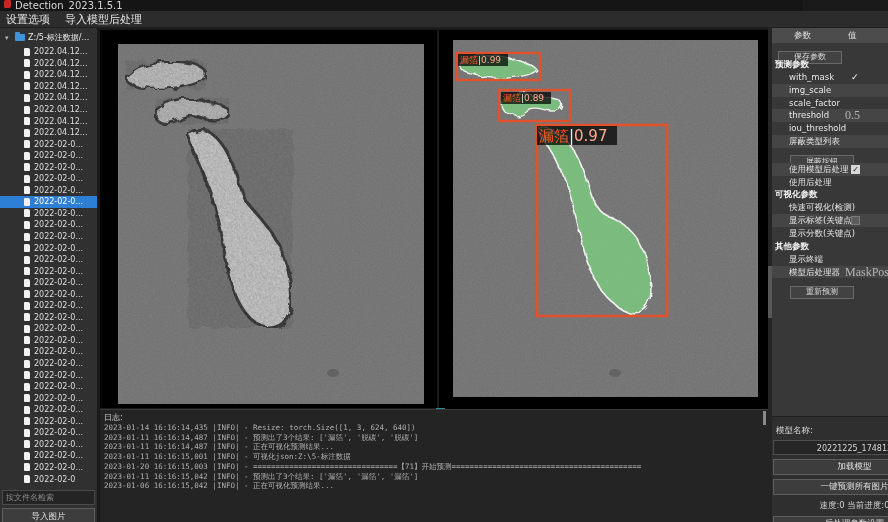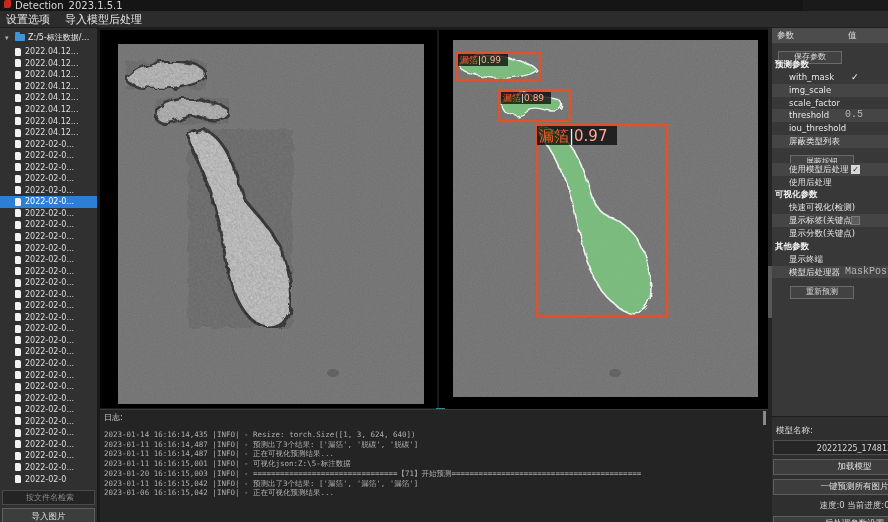--- a/index.html
+++ b/index.html
@@ -19,63 +19,63 @@
   .menu-item{cursor:default}
 
   
   .sidebar{position:absolute;left:0;top:28px;width:97px;height:494px;background:#303030;overflow:hidden}
   .tree-root{display:flex;align-items:center;height:15px;padding-left:5px;gap:3px;
     color:#ececec;font-size:8px;margin-top:2px;white-space:nowrap}
   .chev{color:#b5b5b5;font-size:7px;width:7px}
   .folder-icon{width:10px;height:7px;background:#3f93d8;border-radius:1px;position:relative;flex:0 0 auto}
   .folder-icon:before{content:"";position:absolute;left:0;top:-2px;width:5px;height:2px;background:#3f93d8;border-radius:1px 1px 0 0}
   #file-list{margin-top:1px}
-  .file-row{display:flex;align-items:center;height:11.55px;padding-left:15px;gap:4px;
+  .file-row{display:flex;align-items:center;height:11.55px;padding-left:24px;gap:4px;
     font-size:8px;color:#dedede;white-space:nowrap;overflow:hidden}
   .file-row.selected{background:#2d7fd6;color:#fff}
   .file-icon{width:6px;height:8px;background:#f1f1f1;border-radius:1px 2px 1px 1px;flex:0 0 auto}
   .search{position:absolute;left:2px;top:462px;width:93px;height:15px;background:#242424;
     border:1px solid #4a4a4a;color:#dddddd;font-size:8px;padding-left:3px;outline:none;
     font-family:"DejaVu Sans",sans-serif}
   .search::placeholder{color:#8b8b8b}
   .import-btn{position:absolute;left:2px;top:480px;width:93px;height:17px;background:#3d3d3d;
     border:1px solid #5e5e5e;color:#e2e2e2;font-size:8.5px;font-family:"DejaVu Sans",sans-serif}
 
   
   .panel-img{position:absolute;top:30px;background:#000}
   #panel-left{left:100px;width:337px;height:378px}
   #panel-rimg{left:439px;width:329px;height:430px}
   .splitter-handle{position:absolute;left:436px;top:408px;width:9px;height:2px;background:#35898c}
 
   
   .log{position:absolute;left:100px;top:409px;width:668px;height:113px;background:#242424;
     border-top:1px solid #3a3a3a;padding:2px 0 0 4px;overflow:hidden}
-  .log-title{font-size:8px;color:#d2d2d2;margin-bottom:7px}
+  .log-title{font-size:8px;color:#d2d2d2;margin-bottom:0}
   .log-line{font-family:"DejaVu Sans Mono",monospace;font-size:7.5px;color:#b0b0b0;
     line-height:9.7px;white-space:pre;overflow:hidden}
   .log-scroll{position:absolute;right:2px;top:1px;width:3px;height:14px;background:#8a8a8a}
 
   
   .vscroll{position:absolute;left:768px;top:28px;width:4px;height:494px;background:#242424}
   .vhandle{position:absolute;left:0;top:238px;width:4px;height:52px;background:#575757}
 
   
   .params{position:absolute;left:772px;top:28px;width:120px;height:388px;background:#383838;overflow:hidden}
   .p-header{height:15px;background:#4c4c4c;position:relative;color:#e0e0e0;font-size:8.5px;line-height:15px}
-  .p-header .h1{padding-left:5px}
+  .p-header .h1{padding-left:22px}
   .p-header .h2{position:absolute;left:76px;top:0}
   .p-btnrow{height:15px;padding:1px 0 0 6px}
   .p-btnrow.indent{padding-left:18px}
   .p-btn{width:64px;height:13px;background:#424242;border:1px solid #6a6a6a;color:#dcdcdc;
     font-size:8px;line-height:10px;font-family:"DejaVu Sans",sans-serif}
   .p-section{height:13px;line-height:13px;padding-left:3px;font-size:8.5px;font-weight:bold;color:#f2f2f2}
   .p-item{position:relative;height:12.8px;line-height:12.8px;padding-left:17px;font-size:8.5px;color:#e6e6e6;white-space:nowrap}
   .p-item.striped{background:#454545}
-  .p-val{position:absolute;left:73px;top:0;font-size:10px;color:#b5b5b5;white-space:nowrap;
-    font-family:Liberation Mono, monospace}
+  .p-val{position:absolute;left:73px;top:0;font-size:12px;color:#b5b5b5;white-space:nowrap;
+    font-family:Liberation Serif, serif}
   .p-check{position:absolute;left:79px;top:0;color:#fff;font-size:9px}
   .p-cb{position:absolute;left:79px;top:2px;width:9px;height:9px;background:#d8d8d8;
     color:#222;font-size:8px;line-height:9px;text-align:center}
   .p-cb.empty{background:#5c5c5c;border:1px solid #7a7a7a}
 
   
   .model-box{position:absolute;left:772px;top:416px;width:165px;height:120px;background:#2f2f2f;
     border-top:1px solid #1d1d1d;padding:0 1px}
   .m-label{font-size:8.5px;color:#dcdcdc;margin:8px 0 3px 3px}
   .m-field{height:15px;line-height:15px;background:#262626;border:1px solid #4f4f4f;
@@ -253,21 +253,21 @@
         <div class="file-row">
           <span class="file-icon"></span>
           <span>2022-02-0...</span>
         </div>
         <div class="file-row">
           <span class="file-icon"></span>
           <span>2022-02-0</span>
         </div>
       </div>
   </div>
-  <input class="search" style="top: 490px; text-align: center;" placeholder="按文件名检索">
+  <input class="search" style="top: 490px;" placeholder="按文件名检索">
   <button class="import-btn" style="top:508px">导入图片</button>
 
   <div id="panel-left" class="panel-img">
     <svg width="337" height="378" viewBox="0 0 337 378">
       <defs>
         <filter id="grain" x="0" y="0" width="100%" height="100%">
           <feTurbulence type="fractalNoise" baseFrequency="0.9" numOctaves="2" stitchTiles="stitch"></feTurbulence>
           <feColorMatrix type="matrix" values="0 0 0 0 0.42 0 0 0 0 0.42 0 0 0 0 0.42 0 0 0 0.22 0"></feColorMatrix>
           <feComposite operator="over" in2="SourceGraphic"></feComposite>
         </filter>

